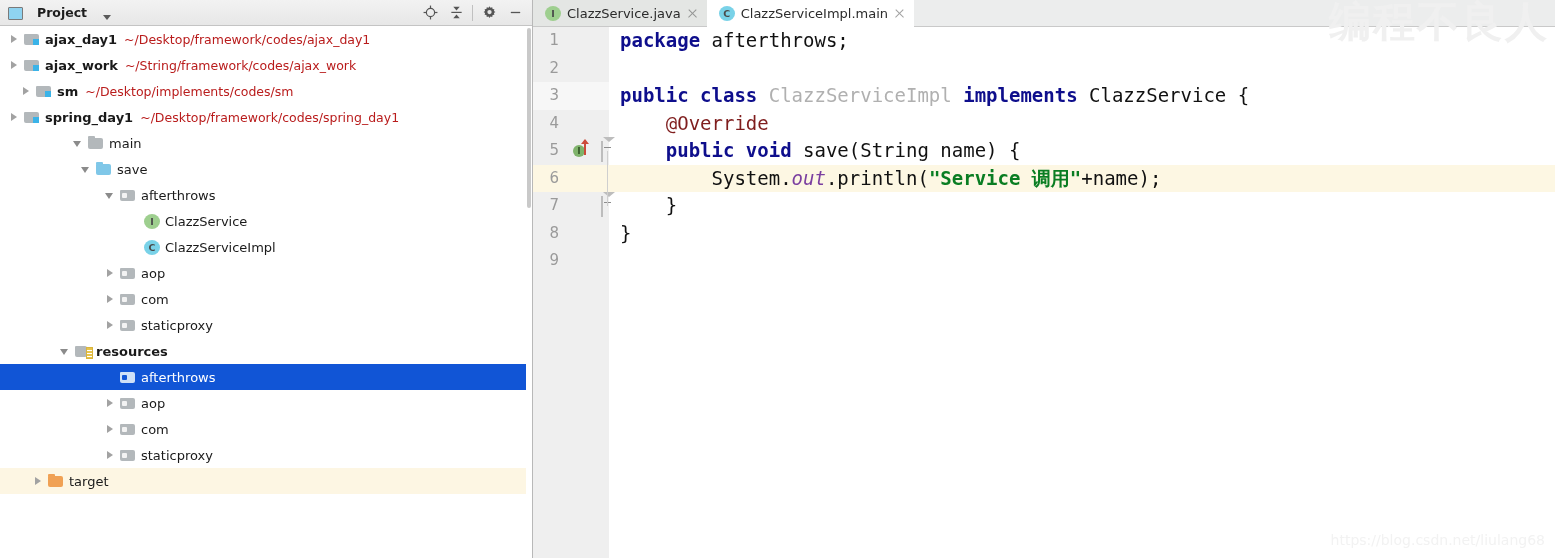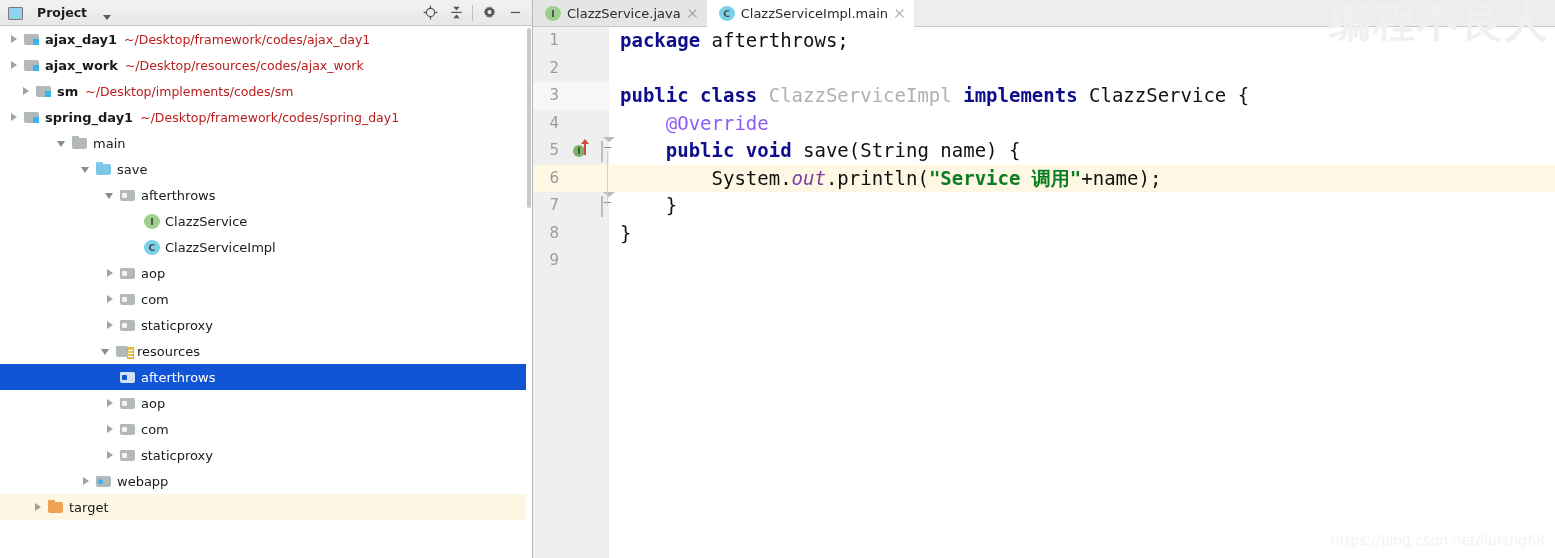--- a/index.html
+++ b/index.html
@@ -150,21 +150,21 @@
   .fold-minus { position:absolute; left:3px; top:5px; width:7px; height:1.4px;
       background:#8d8d8d; }
   .fold-line { position:absolute; left:74px; width:1px; background:#cfcfcf; }
 
   .code { position: absolute; left: 76px; top: 0; right: 0; bottom: 0; }
   .cline { height: 27.5px; font-size: 19px; line-height: 27.5px;
            color: #111; white-space: pre; padding-left: 11px;
            font-family: "DejaVu Sans Mono", monospace; }
   .cline.caret { background: #fdf7e3; }
   .kw { color: #0e0e8c; font-weight: 700; }
-  .anno { color: #8b5cf6; }
+  .anno { color: #7f1d1d; }
   .gray { color: #b0b0b0; }
   .str { color: #0a7d22; font-weight: 700; }
   .stat { color: #7b3fa0; font-style: italic; }
 
   
   .wm-top { position: absolute; right: 6px; top: -6px; font-size: 42px;
             font-weight: 700; color: #f0f0f0; letter-spacing: 2px;
             font-family: "DejaVu Sans", sans-serif; pointer-events: none;
             white-space: nowrap; }
   .wm-bot { position: absolute; right: 10px; bottom: 10px; font-size: 14px;
@@ -221,35 +221,35 @@
         <div class="row" style="padding-left: 8px;">
           <span class="arrow closed"></span>
           <span class="ic ic-module"></span>
           <span class="name b">ajax_day1</span>
           <span class="path">~/Desktop/framework/codes/ajax_day1</span>
         </div>
         <div class="row" style="padding-left: 8px;">
           <span class="arrow closed"></span>
           <span class="ic ic-module"></span>
           <span class="name b">ajax_work</span>
-          <span class="path">~/Desktop/resources/codes/ajax_work</span>
+          <span class="path">~/String/framework/codes/ajax_work</span>
         </div>
         <div class="row" style="padding-left: 8px; margin-left: 12px;">
           <span class="arrow closed"></span>
           <span class="ic ic-module"></span>
           <span class="name b">sm</span>
           <span class="path">~/Desktop/implements/codes/sm</span>
         </div>
         <div class="row" style="padding-left: 8px;">
           <span class="arrow closed"></span>
           <span class="ic ic-module"></span>
           <span class="name b">spring_day1</span>
           <span class="path">~/Desktop/framework/codes/spring_day1</span>
         </div>
-        <div class="row" style="padding-left: 56px;">
+        <div class="row" style="padding-left: 72px;">
           <span class="arrow open"></span>
           <span class="ic ic-folder"></span>
           <span class="name">main</span>
         </div>
         <div class="row" style="padding-left: 80px;">
           <span class="arrow open"></span>
           <span class="ic ic-srcfolder"></span>
           <span class="name">save</span>
         </div>
         <div class="row" style="padding-left: 104px;">
@@ -275,21 +275,21 @@
         <div class="row" style="padding-left: 104px;">
           <span class="arrow closed"></span>
           <span class="ic ic-pkg"></span>
           <span class="name">com</span>
         </div>
         <div class="row" style="padding-left: 104px;">
           <span class="arrow closed"></span>
           <span class="ic ic-pkg"></span>
           <span class="name">staticproxy</span>
         </div>
-        <div class="row" style="padding-left: 100px;">
+        <div class="row" style="padding-left: 59px; font-weight: bold;">
           <span class="arrow open"></span>
           <span class="ic ic-res"></span>
           <span class="name">resources</span>
         </div>
         <div class="row sel" style="padding-left: 104px;">
           <span class="arrow none"></span>
           <span class="ic ic-pkg"></span>
           <span class="name">afterthrows</span>
         </div>
         <div class="row" style="padding-left: 104px;">
@@ -299,25 +299,20 @@
         </div>
         <div class="row" style="padding-left: 104px;">
           <span class="arrow closed"></span>
           <span class="ic ic-pkg"></span>
           <span class="name">com</span>
         </div>
         <div class="row" style="padding-left: 104px;">
           <span class="arrow closed"></span>
           <span class="ic ic-pkg"></span>
           <span class="name">staticproxy</span>
-        </div>
-        <div class="row" style="padding-left: 80px;">
-          <span class="arrow closed"></span>
-          <span class="ic ic-web"></span>
-          <span class="name">webapp</span>
         </div>
         <div class="row tgt" style="padding-left: 32px;">
           <span class="arrow closed"></span>
           <span class="ic ic-target"></span>
           <span class="name">target</span>
         </div>
       </div>
 
     <div class="side-scroll">
       <div class="side-thumb"></div>

